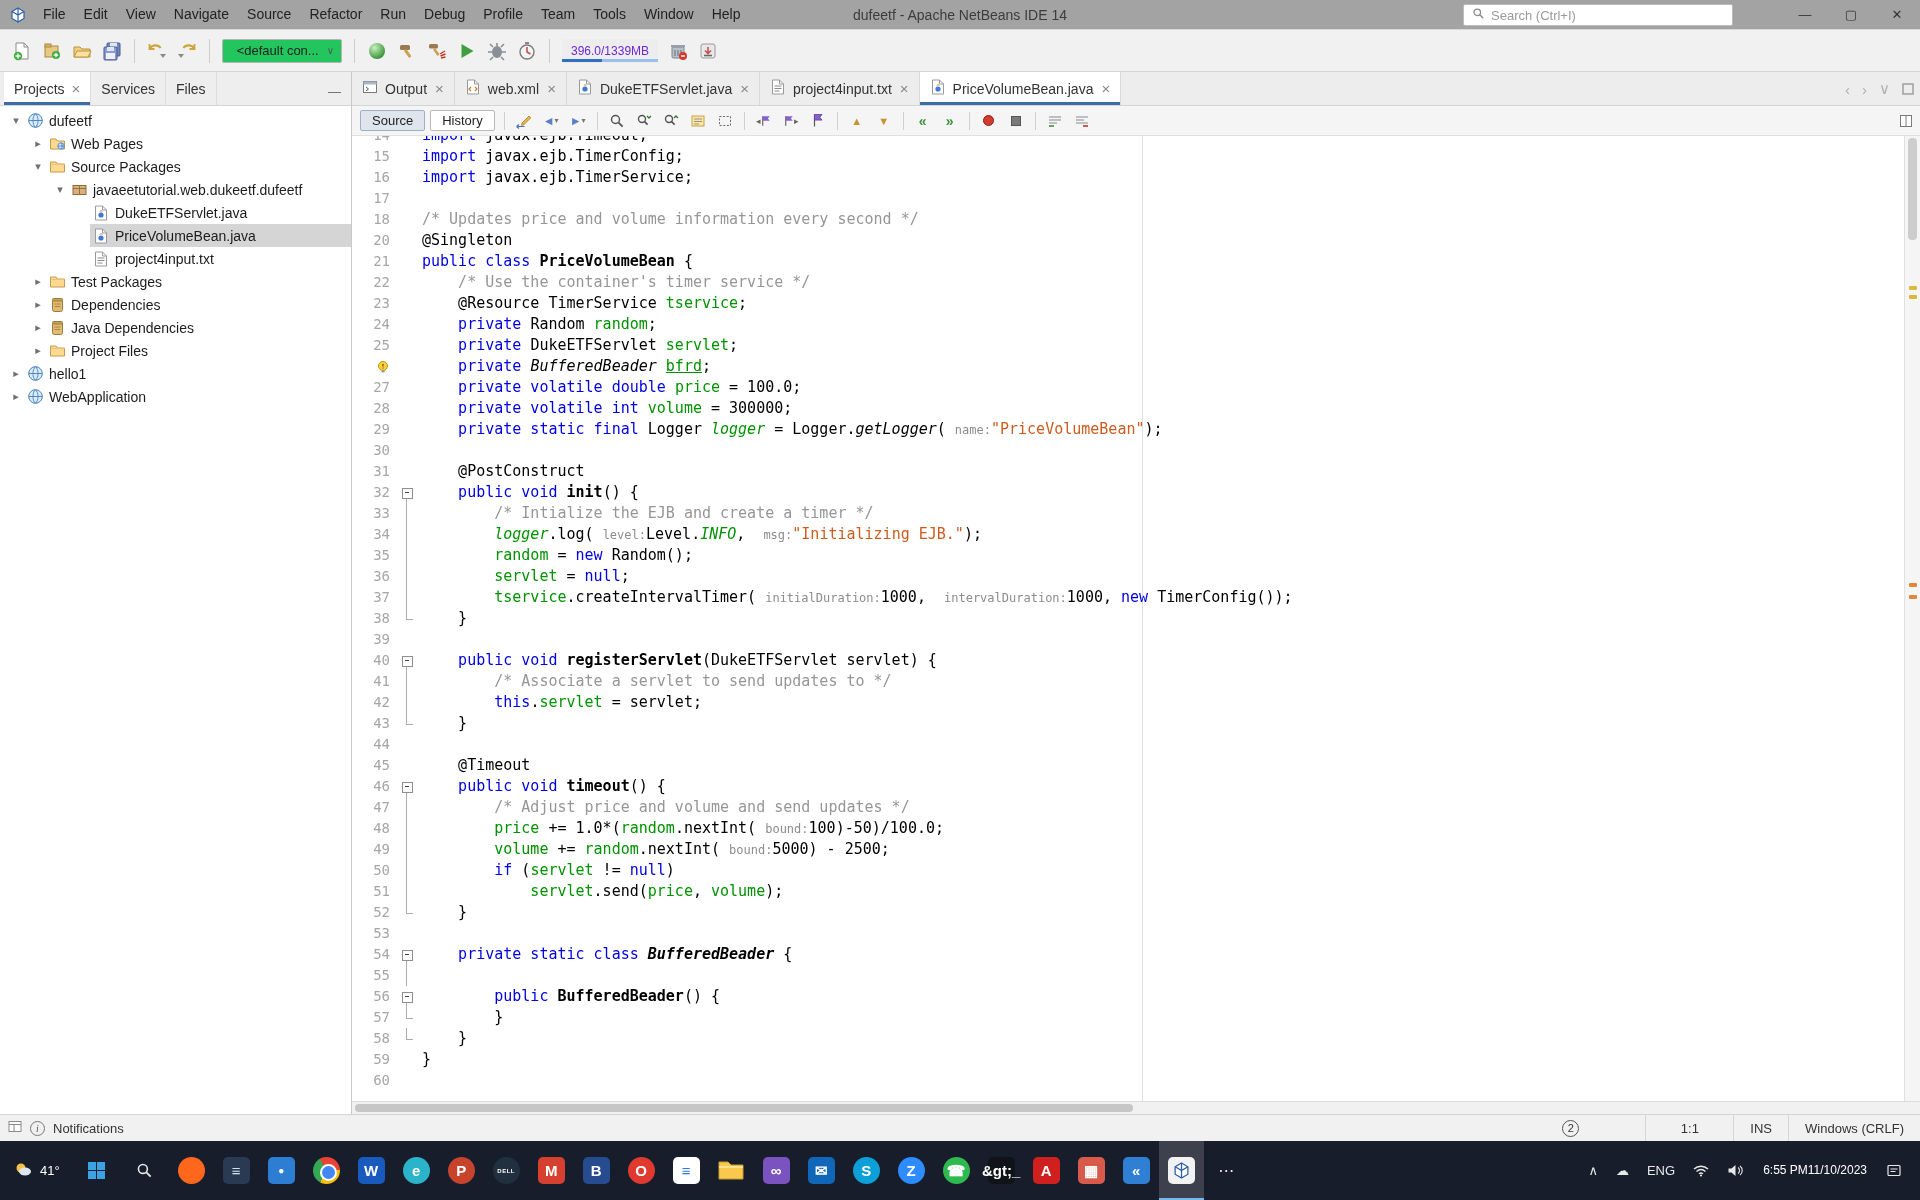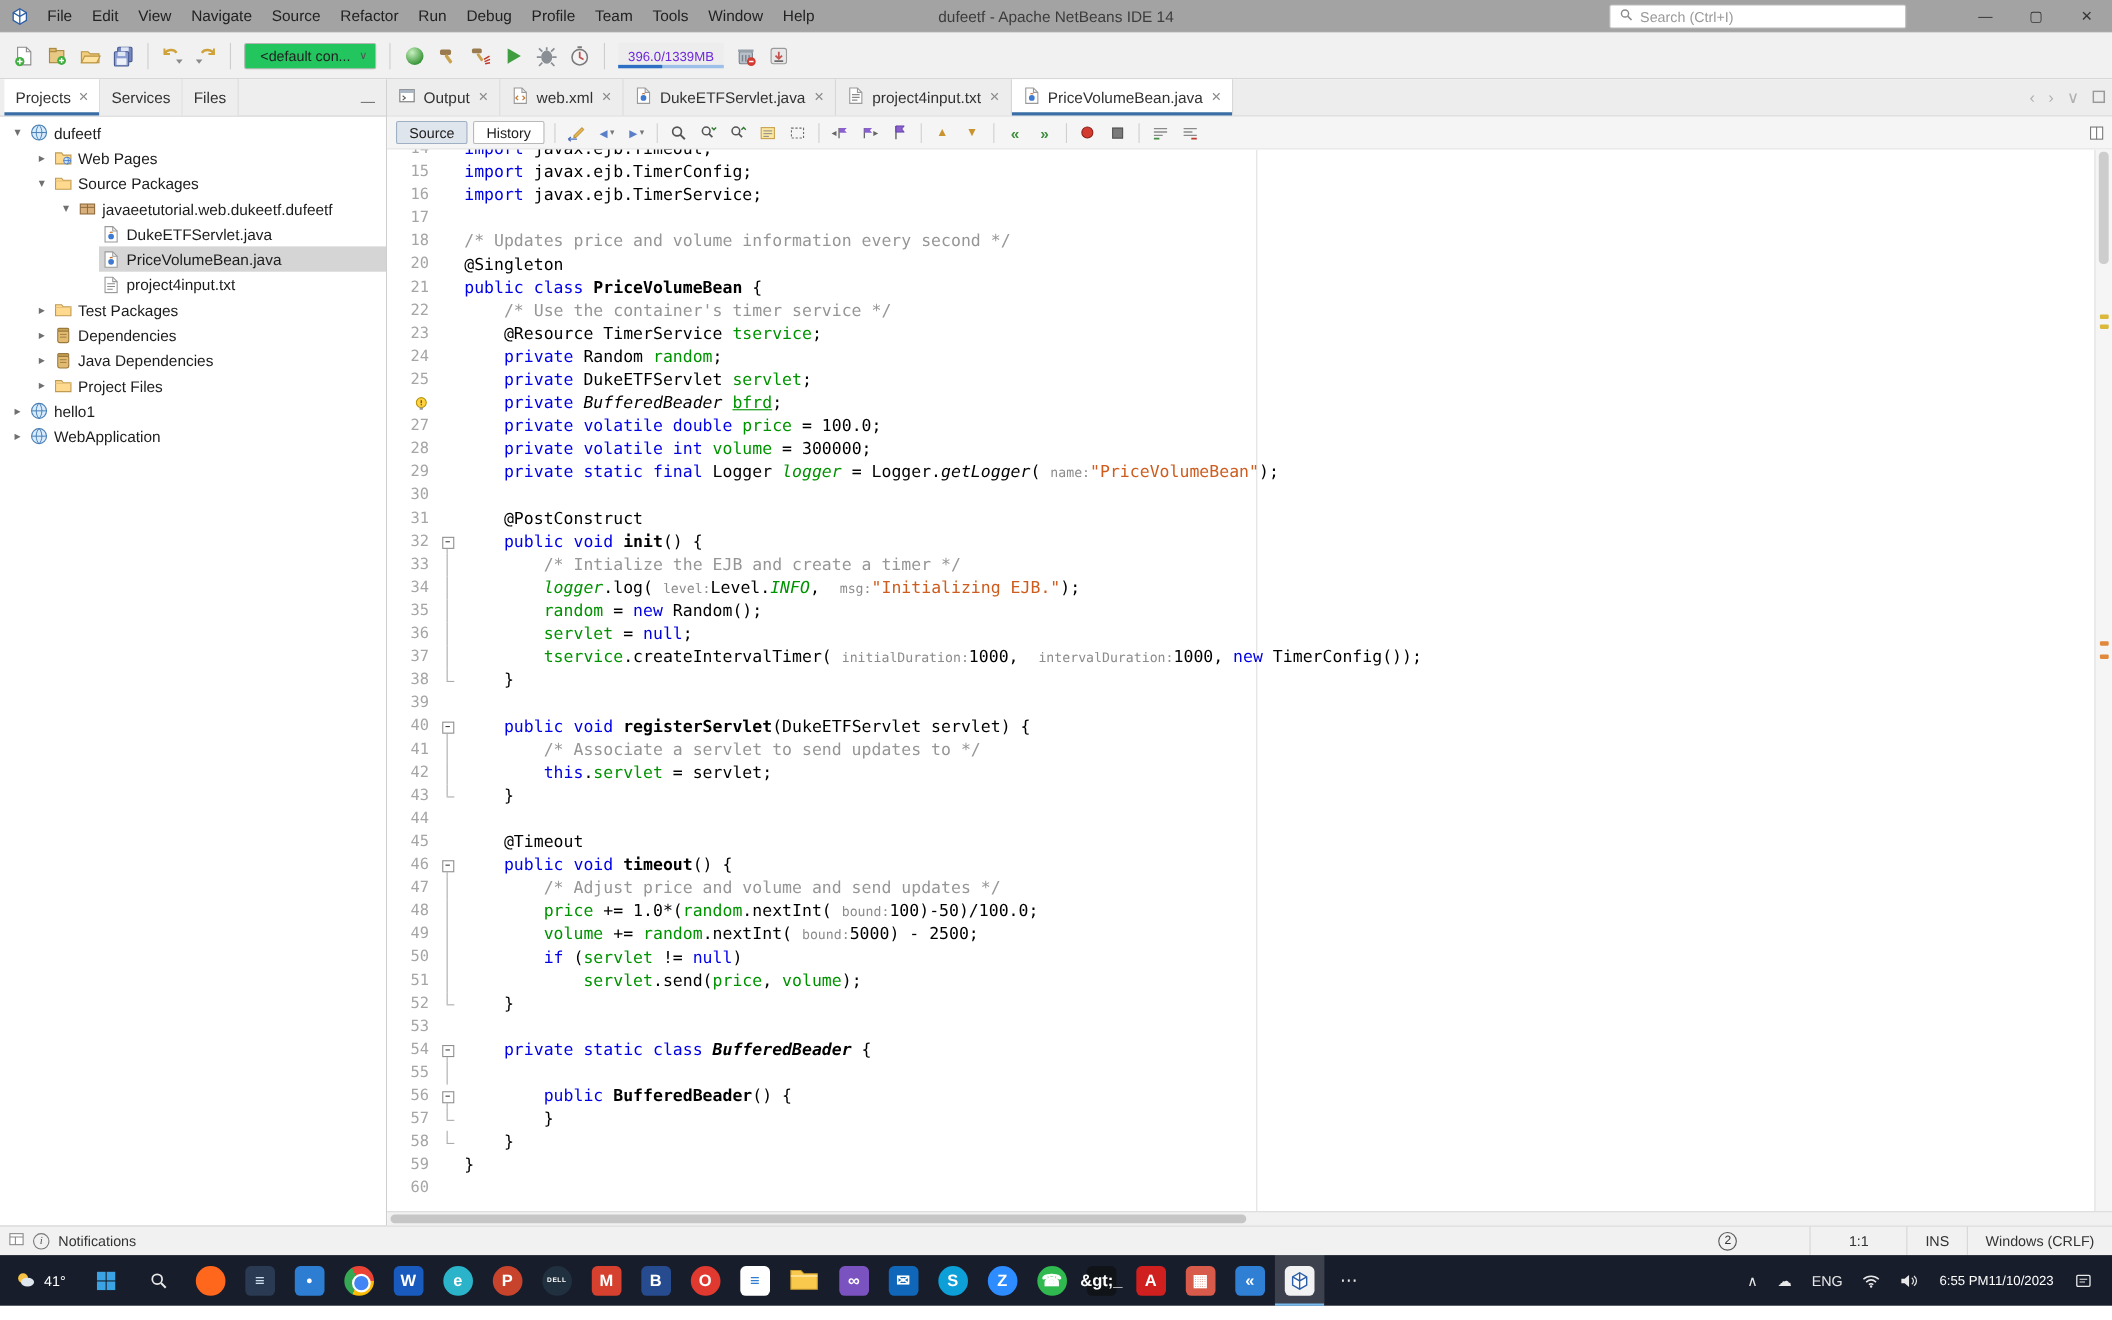--- a/index.html
+++ b/index.html
@@ -94,21 +94,21 @@
   
   .statusbar{height:27px;background:#f1f1f1;border-top:1px solid #d4d4d4;display:flex;align-items:center;font-size:13px;color:#333;padding:0 0 0 8px;flex:none}
   .sb-left{display:flex;align-items:center;gap:8px}
   .infoc{width:15px;height:15px;border:1px solid #777;border-radius:50%;display:flex;align-items:center;justify-content:center;font-size:10px;font-style:italic;font-family:"Liberation Serif",serif;color:#555}
   .sb-right{margin-left:auto;display:flex;align-items:center;height:100%}
   .badge{width:17px;height:17px;border-radius:50%;border:1.5px solid #555;display:flex;align-items:center;justify-content:center;font-size:11px;margin-right:66px;color:#333}
   .sb-cell{padding:0 16px;border-left:1px solid #d6d6d6;height:100%;display:flex;align-items:center;justify-content:center}
   .sb-caret{min-width:88px}
 
   
-  .taskbar{height:46px;background:#171d2b;display:flex;align-items:stretch;color:#fff;flex:none}
+  .taskbar{height:59px;background:#171d2b;display:flex;align-items:stretch;color:#fff;flex:none}
   .tb-weather{display:flex;align-items:center;gap:7px;padding:0 13px;font-size:13px}
   .tb-cell{width:48px;display:flex;align-items:center;justify-content:center}
   .tb-apps{display:flex;align-items:stretch}
   .app{width:45px;display:flex;align-items:center;justify-content:center}
   .app.active{background:rgba(255,255,255,.16);box-shadow:inset 0 -2px 0 #76b9ed}
   .appic{width:27px;height:27px;border-radius:5px;display:flex;align-items:center;justify-content:center;font-size:15px;color:#fff;font-weight:bold}
   .appic.circ{border-radius:50%}
   .appic.chrome{background:conic-gradient(from -30deg,#ea4335 0 33%,#fbbc05 33% 66%,#34a853 66% 100%);border-radius:50%;position:relative}
   .appic.chrome::after{content:"";position:absolute;left:7px;top:7px;width:13px;height:13px;background:#4285f4;border:2.5px solid #fff;border-radius:50%}
   .tb-tray{margin-left:auto;display:flex;align-items:center}

